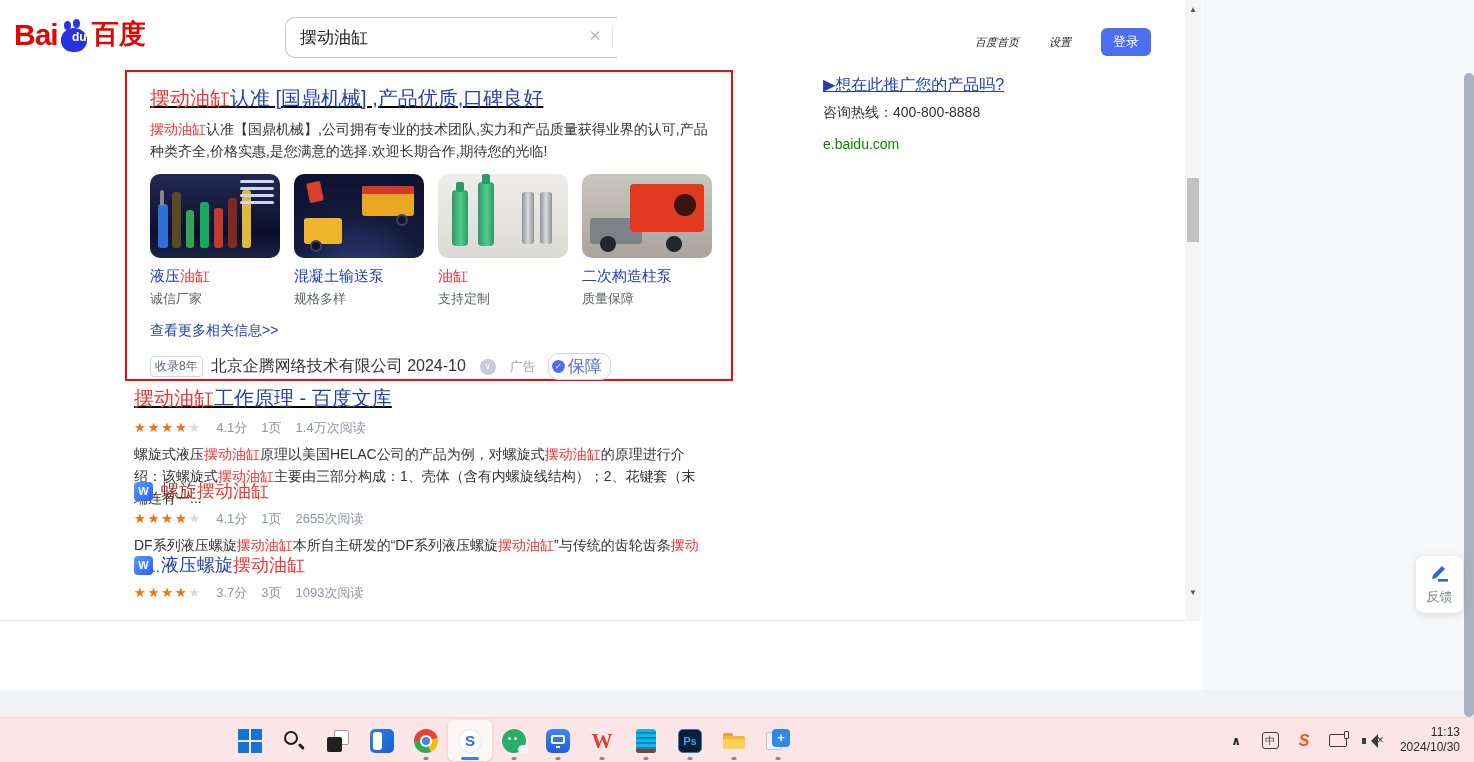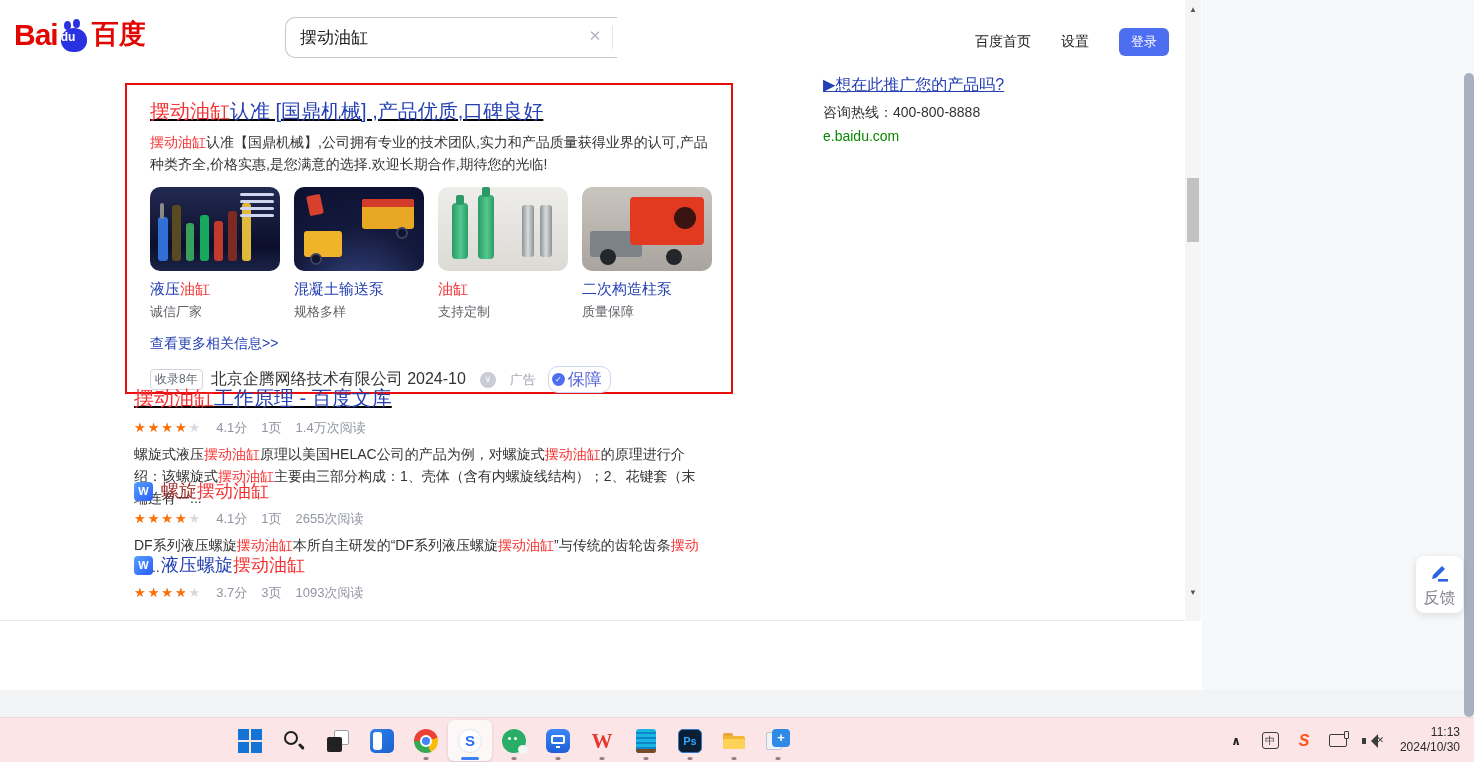--- a/index.html
+++ b/index.html
@@ -11,46 +11,46 @@
   #content-card { position:absolute; left:0; top:0; width:1201px; height:621px;
     border-right:1px solid #e6e8ec; border-bottom:1px solid #e6e8ec; background:#fff; }
 
   
   #logo { position:absolute; left:14px; top:16px; display:flex; align-items:flex-end; cursor:pointer; }
   #logo .bai { color:#e10601; font-size:30px; font-weight:bold; letter-spacing:-1px; }
   #logo .paw { position:relative; width:30px; height:30px; margin:0 1px; }
   #logo .paw .pad { position:absolute; left:2px; top:6px; width:26px; height:24px; background:#2932e1; border-radius:50% 50% 46% 46%; }
   #logo .paw .toe { position:absolute; width:7px; height:9px; background:#2932e1; border-radius:50%; }
   #logo .paw .t1{ left:5px; top:-1px;} #logo .paw .t2{ left:14px; top:-3px;}
-  #logo .paw .du { position:absolute; left:2px; top:8px; width:26px; text-align:left; color:#fff; font-size:12px; font-weight:bold; }
+  #logo .paw .du { position:absolute; left:2px; top:8px; width:26px; text-align:right; color:#fff; font-size:12px; font-weight:bold; }
   #logo .hanzi { color:#e10601; font-size:27px; font-weight:bold; margin-left:2px; }
 
   #search-box { position:absolute; left:285px; top:17px; width:440px; height:41px; }
   #search-input { position:absolute; left:0; top:0; width:332px; height:41px;
     border:1px solid #c4c7ce; border-right:none; border-radius:10px 0 0 10px;
     font-size:17px; color:#222; padding:0 70px 0 14px; outline:none;
     font-family:inherit; background:#fff; }
   #clear-x { position:absolute; right:120px; top:10px; font-size:15px; color:#b2b5bd; cursor:pointer; width:20px; text-align:center; }
   #search-sep { position:absolute; right:112px; top:9px; width:1px; height:23px; background:#e6e6e6; }
   #search-btn { position:absolute; right:0; top:0; width:110px; height:41px; background:#4e6ef2;
     color:#fff; font-size:17px; border:none; border-radius:0 10px 10px 0; cursor:pointer; font-family:inherit; }
 
   #top-nav { position:absolute; left:975px; top:28px; display:flex; align-items:center; gap:30px; }
-  #top-nav .lnk { font-size:14px; color:#222; cursor:pointer; white-space:nowrap; }
+  #top-nav .lnk { font-size:11px; color:#222; cursor:pointer; white-space:nowrap;font-style:italic; }
   #login-btn { background:#4e6ef2; color:#fff; font-size:13px; border:none; border-radius:6px;
     padding:5px 12px; cursor:pointer; font-family:inherit; }
 
   
   #page-scrollbar { position:absolute; left:1185px; top:0; width:16px; height:621px; background:#f5f5f5; }
   #page-scrollbar .arr { position:absolute; left:0; width:16px; text-align:center; font-size:8px; color:#555; cursor:pointer; }
   #sb-up { top:5px; } #sb-down { top:588px; }
   #sb-thumb { position:absolute; left:2px; top:178px; width:12px; height:64px; background:#c2c2c2; cursor:pointer; }
 
   
-  #ad-box { position:absolute; left:125px; top:70px; width:608px; height:311px; border:2px solid #e80e0e; background:#fff;margin-top:13px; }
+  #ad-box { position:absolute; left:125px; top:70px; width:608px; height:311px; border:2px solid #e80e0e; background:#fff; }
   #ad-inner { position:absolute; left:23px; top:12px; width:562px; }
   .res-title { font-size:20px; line-height:28px; cursor:pointer; }
   .res-title.u { text-decoration:underline; }
   .c-red { color:#f73131; } .c-blue { color:#2440b3; } .c-visited { color:#9e2b25; }
   .desc { font-size:14px; color:#333; line-height:22px; margin-top:6px; }
 
   #ad-products { display:flex; gap:14px; margin-top:12px; }
   .prod { width:130px; cursor:pointer; }
   .prod-img { position:relative; width:130px; height:84px; border-radius:10px; overflow:hidden; }
   .prod-title { font-size:15px; margin-top:8px; line-height:20px; }
@@ -112,31 +112,31 @@
   .stars .fill { position:absolute; left:0; top:0; overflow:hidden; white-space:nowrap; color:#ff6f00; }
   .wline { display:flex; align-items:center; gap:8px; }
   .wenku-icon { width:19px; height:19px; border-radius:4px; background:linear-gradient(135deg,#53a0ff,#2b5cff);
     color:#fff; font-size:11px; font-weight:bold; text-align:center; line-height:19px; cursor:pointer; }
   .res-title.sm { font-size:18px; line-height:24px; }
 
   
   #sidebar-promo { position:absolute; left:823px; top:74px; width:330px; }
   #promo-title { font-size:16px; color:#2440b3; text-decoration:underline; cursor:pointer; line-height:22px; }
   #promo-hotline { font-size:14px; color:#333; margin-top:8px; }
-  #promo-url { font-size:14px; color:#0a8800; margin-top:6px; cursor:pointer; }
+  #promo-url { font-size:14px; color:#0a8800; margin-top:14px; cursor:pointer; }
 
   
   #right-region { position:absolute; left:1202px; top:0; width:272px; height:690px; background:#f7f8fa; }
   #gray-strip { position:absolute; left:0; top:690px; width:1474px; height:27px; background:#f1f3f5; }
   #outer-thumb { position:absolute; left:1464px; top:73px; width:10px; height:644px; background:#a9b1c0; border-radius:5px; cursor:pointer; }
 
   
   #feedback { position:absolute; left:1416px; top:556px; width:47px; height:57px; background:#fff;
     border-radius:8px; box-shadow:0 2px 8px rgba(0,0,0,.12); text-align:center; cursor:pointer; }
-  #feedback .flabel { font-size:16px; color:#848691; margin-top:2px; }
+  #feedback .flabel { font-size:13px; color:#848691; margin-top:2px; }
   #feedback svg { margin-top:8px; }
 
   
   #taskbar { position:absolute; left:0; top:717px; width:1474px; height:45px; background:#fbe5e6;
     border-top:1px solid #f3d6d8; }
   #tb-center { position:absolute; left:228px; top:2px; display:flex; }
   .tb-cell { position:relative; width:44px; height:41px; display:flex; align-items:center; justify-content:center; cursor:pointer; border-radius:6px; }
   .tb-cell.active { background:#fdf7f7; box-shadow:0 1px 3px rgba(0,0,0,.15); }
   .tb-dot { position:absolute; bottom:1px; left:50%; transform:translateX(-50%); width:5px; height:3px; border-radius:2px; background:#9a8082; }
   .tb-bar { position:absolute; bottom:1px; left:50%; transform:translateX(-50%); width:18px; height:3px; border-radius:2px; background:#3d7ef0; }

